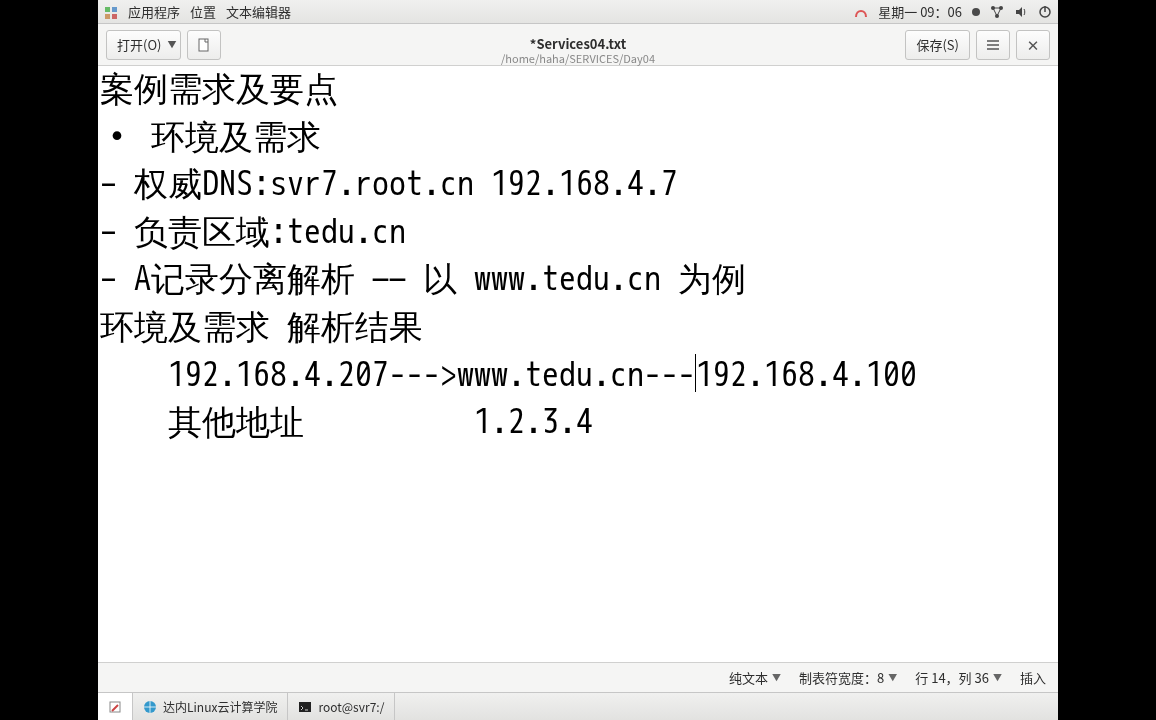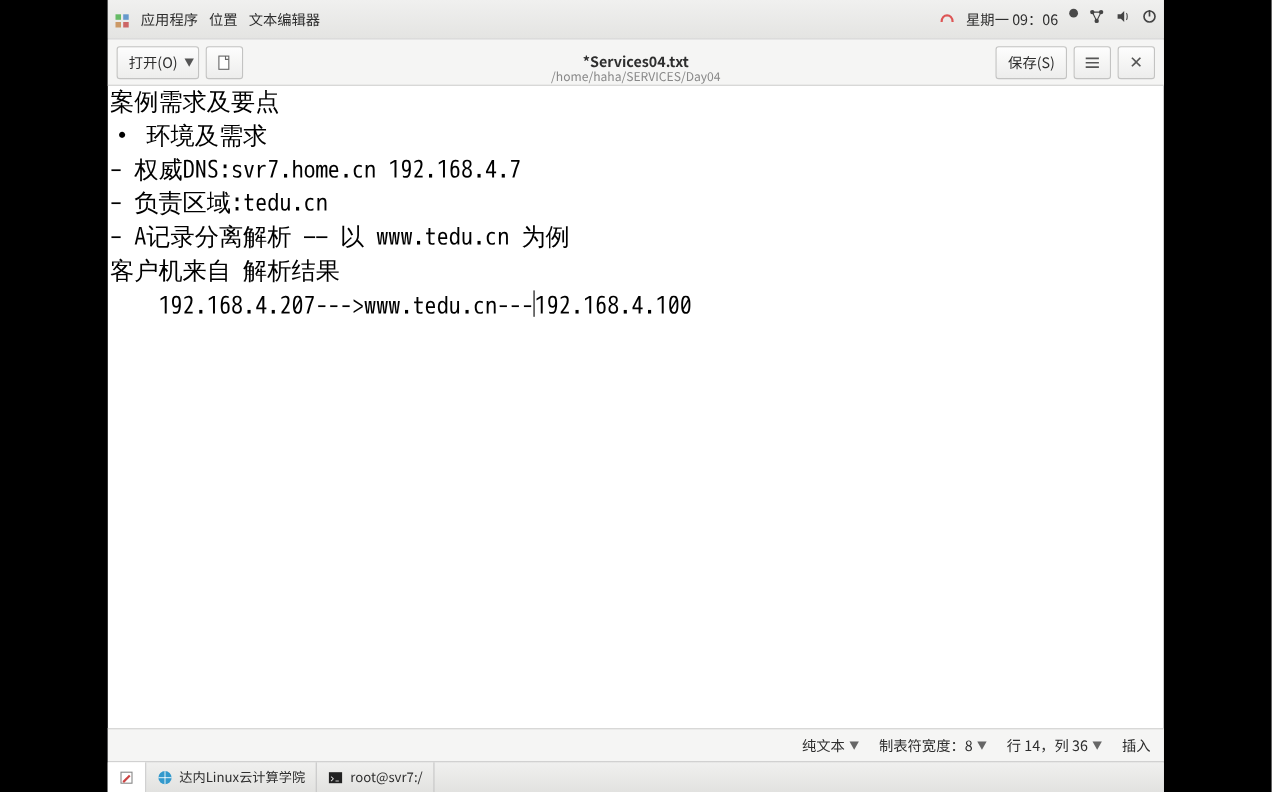--- a/index.html
+++ b/index.html
@@ -15,31 +15,31 @@
   position: absolute;
   left: 98px;
   top: 0;
   width: 960px;
   height: 720px;
   background: #fff;
   display: flex;
   flex-direction: column;
 }
 .topbar {
-  height: 36px;
+  height: 24px;
   background: linear-gradient(#f0f0ef, #e4e4e2);
   border-bottom: 1px solid #c6c6c6;
   display: flex;
   align-items: center;
   font-size: 13px;
   color: #2e2e2e;
   padding: 0 6px;
 }
 .topbar-left { display: flex; align-items: center; gap: 10px; }
-.topbar-right { margin-left: auto; display: flex; gap: 10px; }
+.topbar-right { margin-left: auto; display: flex; align-items: center; gap: 10px; }
 .topbar .app-icon { width: 14px; height: 14px; }
 .ind-icon { width: 14px; height: 14px; display:inline-flex; align-items:center; justify-content:center;}
 .toolbar {
   height: 42px;
   background: #f5f5f4;
   border-bottom: 1px solid #d0d0cf;
   display: flex;
   align-items: center;
   padding: 0 8px;
   gap: 6px;
@@ -69,21 +69,21 @@
 }
 .titleblock .t1 { font-size: 13px; font-weight: bold; color: #2e2e2e; margin-top: 12px; }
 .titleblock .t2 { font-size: 11px; color: #888; }
 .toolbar-right { margin-left: auto; display:flex; gap:6px;}
 .close-x { width:34px; justify-content:center; font-size:15px; color:#555;}
 .editor {
   flex: 1;
   overflow: auto;
   padding: 0 2px;
   font-family: "WenQuanYi Zen Hei Mono", "Noto Sans Mono CJK SC", monospace;
-  font-size: 22px;
+  font-size: 34px;
   line-height: 1.4;
   color: #000;
   font-weight: 700;
   white-space: pre;
 }
 .statusbar {
   height: 30px;
   background: #f5f5f4;
   border-top: 1px solid #d0d0cf;
   display: flex;
@@ -199,21 +199,21 @@
       </div>
       <div class="btn btn-icon">
         <svg width="16" height="16" viewBox="0 0 16 16">
             <path d="M2 4h12M2 8h12M2 12h12" stroke="#555" stroke-width="1.5"></path>
           </svg>
       </div>
       <div class="btn btn-icon close-x">✕</div>
     </div>
   </div>
 
-  <div class="editor" id="editor-body"><div>案例需求及要点</div><div>• 环境及需求</div><div>– 权威DNS:svr7.home.cn 192.168.4.7</div><div>– 负责区域:tedu.cn</div><div>– A记录分离解析 —— 以 www.tedu.cn 为例</div><div>客户机来自 解析结果</div><div class="cursor-line">    192.168.4.207---&gt;www.tedu.cn---<span class="text-cursor"></span>192.168.4.100</div></div>
+  <div class="editor" id="editor-body"><div>案例需求及要点</div><div>• 环境及需求</div><div>– 权威DNS:svr7.root.cn 192.168.4.7</div><div>– 负责区域:tedu.cn</div><div>– A记录分离解析 —— 以 www.tedu.cn 为例</div><div>环境及需求 解析结果</div><div class="cursor-line">    192.168.4.207---&gt;www.tedu.cn---<span class="text-cursor"></span>192.168.4.100</div><div>    其他地址          1.2.3.4</div></div>
 
   <div class="statusbar">
     <div class="dd">
       <span>纯文本</span>
         <span class="car">▼</span>
     </div>
     <div class="dd">
       <span>制表符宽度：8</span>
         <span class="car">▼</span>
     </div>

